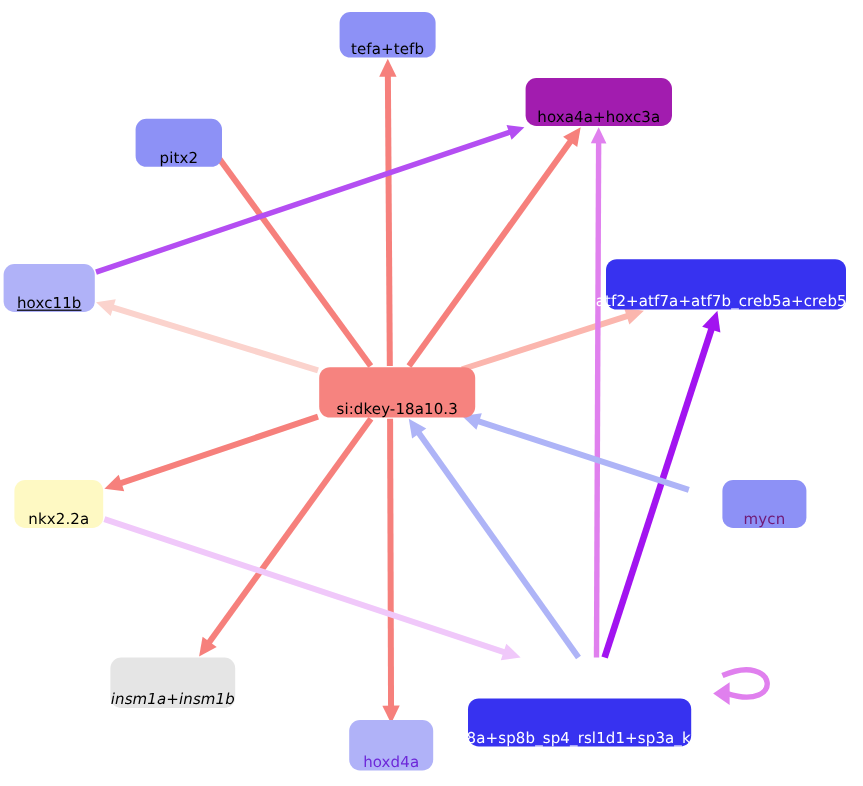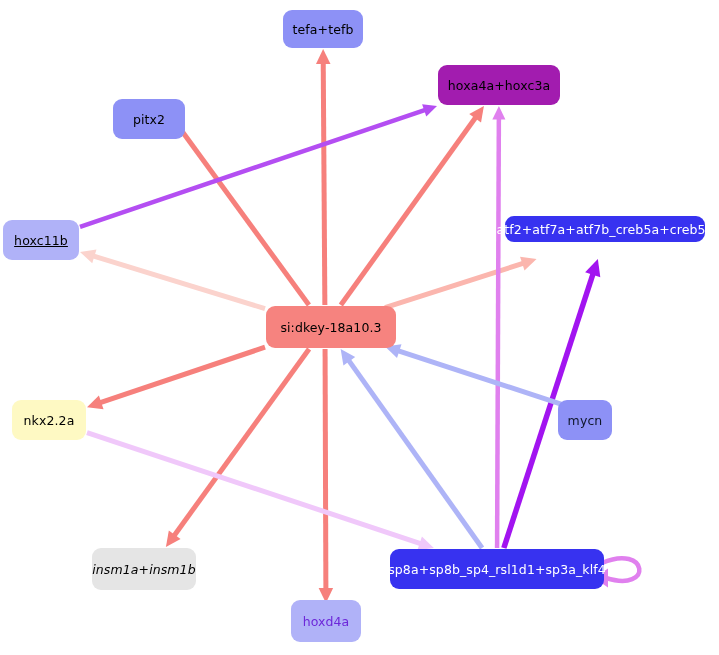--- a/index.html
+++ b/index.html
@@ -1,20 +1,20 @@
 <!DOCTYPE html>
 <html><head>
 <meta charset="utf-8">
 <style>
   html,body{margin:0;padding:0;background:#ffffff;}
   body{width:719px;height:655px;overflow:hidden;
        font-family:"DejaVu Sans","Liberation Sans",sans-serif;}
   #graph{position:relative;width:719px;height:655px;background:#ffffff;}
   #edges{position:absolute;left:0;top:0;width:719px;height:655px;}
-  .node{position:absolute;box-sizing:border-box;display:flex;align-items:center;
+  .node{position:absolute;box-sizing:border-box;display:flex;align-items:flex-end;
         justify-content:center;border-radius:9px;white-space:nowrap;
         font-size:12.5px;letter-spacing:0.1px;}
   .node-label{pointer-events:none;}
 </style>
 </head>
 <body>
 
 <div id="graph">
   <svg id="edges" viewBox="0 0 719 655" width="719" height="655">
       <defs></defs>
@@ -85,35 +85,35 @@
       </div>
       <div class="node" style="left: 113px; top: 66px; width: 72px; height: 40px; background: rgb(141, 145, 246); color: rgb(0, 0, 0); margin-top: 33px;">
         <span class="node-label">pitx2</span>
       </div>
       <div class="node" style="left: 438px; top: 65px; width: 122px; height: 40px; background: #a21caf; color: rgb(0, 0, 0);">
         <span class="node-label">hoxa4a+hoxc3a</span>
       </div>
       <div class="node" style="left: 3px; top: 220px; width: 76px; height: 40px; background: rgb(176, 178, 248); color: rgb(0, 0, 0); text-decoration: underline;">
         <span class="node-label">hoxc11b</span>
       </div>
-      <div class="node" style="left: 505px; top: 216px; width: 200px; height: 26px; background: rgb(55, 50, 240); color: rgb(255, 255, 255);">
+      <div class="node" style="left: 505px; top: 216px; width: 200px; height: 42px; background: rgb(55, 50, 240); color: rgb(255, 255, 255);">
         <span class="node-label">atf2+atf7a+atf7b_creb5a+creb5b</span>
       </div>
       <div class="node" style="left: 266px; top: 306px; width: 130px; height: 42px; background: rgb(246, 131, 127); color: rgb(0, 0, 0);">
         <span class="node-label">si:dkey-18a10.3</span>
       </div>
       <div class="node" style="left: 12px; top: 400px; width: 74px; height: 40px; background: #fef9c3; color: rgb(0, 0, 0);">
         <span class="node-label">nkx2.2a</span>
       </div>
-      <div class="node" style="left: 558px; top: 400px; width: 54px; height: 40px; background: rgb(141, 145, 246); color: #0f172a;">
+      <div class="node" style="left: 602px; top: 400px; width: 70px; height: 40px; background: rgb(141, 145, 246); color: #701a75;">
         <span class="node-label">mycn</span>
       </div>
       <div class="node" style="left: 92px; top: 548px; width: 104px; height: 42px; background: #e5e5e5; color: rgb(0, 0, 0); font-style: italic;">
         <span class="node-label">insm1a+insm1b</span>
       </div>
-      <div class="node" style="left: 390px; top: 549px; width: 214px; height: 40px; background: rgb(55, 50, 240); color: rgb(255, 255, 255);">
+      <div class="node" style="left: 390px; top: 582px; width: 186px; height: 40px; background: rgb(55, 50, 240); color: rgb(255, 255, 255);">
         <span class="node-label">sp8a+sp8b_sp4_rsl1d1+sp3a_klf4</span>
       </div>
       <div class="node" style="left: 291px; top: 600px; width: 70px; height: 42px; background: rgb(176, 178, 248); color: #6d28d9;">
         <span class="node-label">hoxd4a</span>
       </div>
     </div>
 </div>
 
 </body></html>

